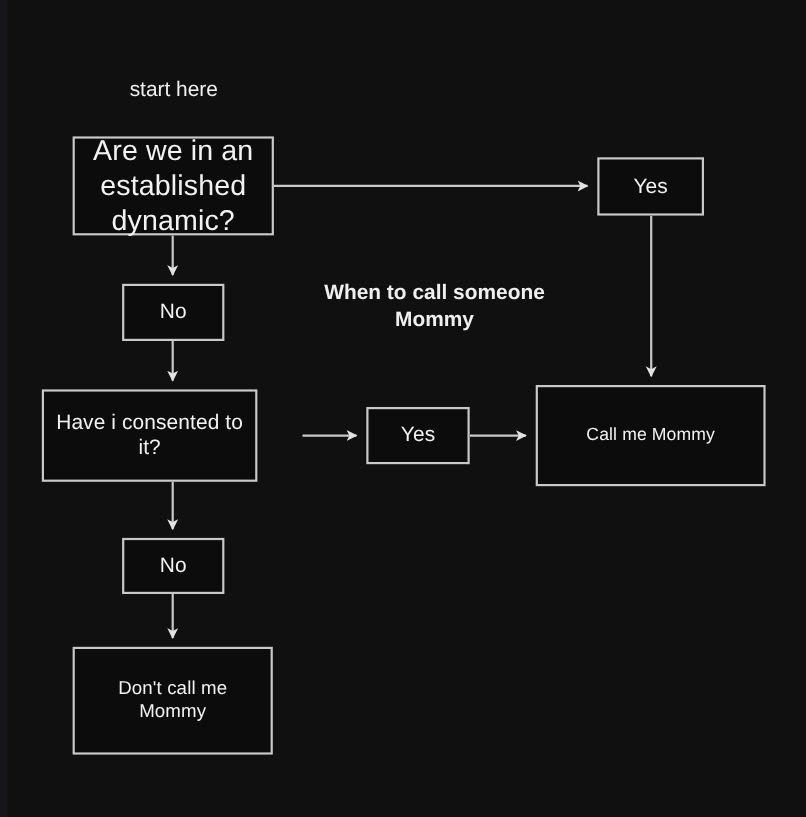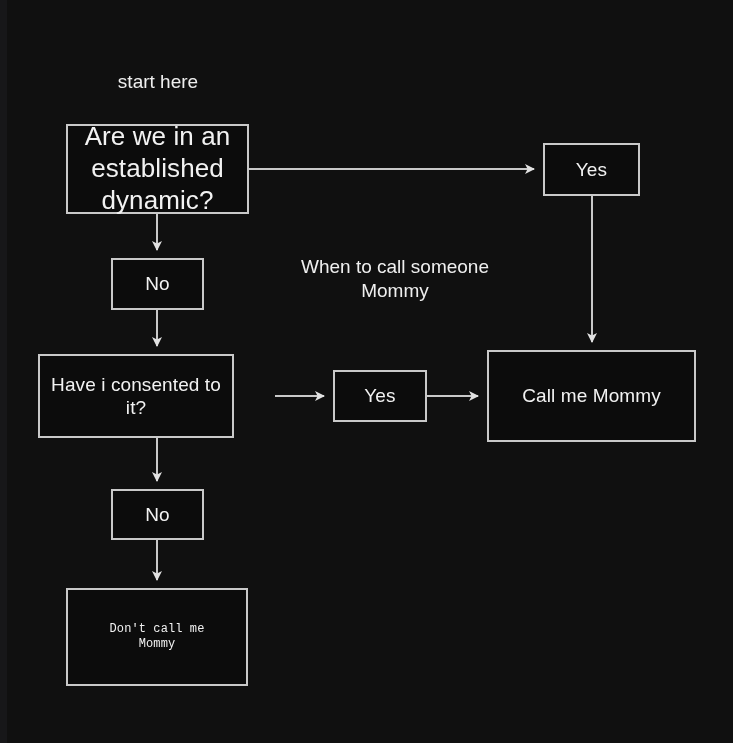--- a/index.html
+++ b/index.html
@@ -79,21 +79,21 @@
         <path d="M 275 396 L 324 396" marker-end="url(#arrowhead)"></path>
         <path d="M 427 396 L 478 396" marker-end="url(#arrowhead)"></path>
         <path d="M 592 196 L 592 342" marker-end="url(#arrowhead)"></path>
         <path d="M 157 438 L 157 481" marker-end="url(#arrowhead)"></path>
         <path d="M 157 540 L 157 580" marker-end="url(#arrowhead)"></path>
       </g>
   </svg>
 
   <div class="free-text" style="left:76px; top:70px; width:164px; font-size:19px;">start here</div>
 
-  <div class="free-text" style="left:275px; top:255px; width:240px; font-size:19px;">When to call someone
+  <div class="free-text" style="left:275px; top:255px; width:240px; font-size:19px;font-weight:bold;">When to call someone
 Mommy</div>
 
   <div id="node-layer">
       <div class="node" style="left: 66px; top: 124px; width: 183px; height: 90px; font-size: 26px; border-color: rgb(201, 201, 201); color: rgb(242, 242, 242);">
         <span class="node-text">Are we in an
 established
 dynamic?</span>
       </div>
       <div class="node" style="left: 543px; top: 143px; width: 97px; height: 53px; font-size: 19px; border-color: rgb(201, 201, 201); color: rgb(242, 242, 242);">
         <span class="node-text">Yes</span>
@@ -101,24 +101,24 @@
       <div class="node" style="left: 111px; top: 258px; width: 93px; height: 52px; font-size: 19px; border-color: rgb(201, 201, 201); color: rgb(242, 242, 242);">
         <span class="node-text">No</span>
       </div>
       <div class="node" style="left: 38px; top: 354px; width: 196px; height: 84px; font-size: 19px; border-color: rgb(201, 201, 201); color: rgb(242, 242, 242);">
         <span class="node-text">Have i consented to
 it?</span>
       </div>
       <div class="node" style="left: 333px; top: 370px; width: 94px; height: 52px; font-size: 19px; border-color: rgb(201, 201, 201); color: rgb(242, 242, 242);">
         <span class="node-text">Yes</span>
       </div>
-      <div class="node" style="left: 487px; top: 350px; width: 209px; height: 92px; font-size: 19px; border-color: rgb(201, 201, 201); color: rgb(242, 242, 242);">
+      <div class="node" style="left: 487px; top: 350px; width: 209px; height: 92px; font-size: 16px; border-color: rgb(201, 201, 201); color: rgb(242, 242, 242);">
         <span class="node-text">Call me Mommy</span>
       </div>
       <div class="node" style="left: 111px; top: 489px; width: 93px; height: 51px; font-size: 19px; border-color: rgb(201, 201, 201); color: rgb(242, 242, 242);">
         <span class="node-text">No</span>
       </div>
-      <div class="node" style="left: 66px; top: 588px; width: 182px; height: 98px; font-size: 12px; border-color: rgb(201, 201, 201); color: rgb(242, 242, 242); font-family: Liberation Mono, monospace;">
+      <div class="node" style="left: 66px; top: 588px; width: 182px; height: 98px; font-size: 17px; border-color: rgb(201, 201, 201); color: rgb(242, 242, 242);">
         <span class="node-text">Don't call me
 Mommy</span>
       </div>
     </div>
 </div>
 
 </body></html>

